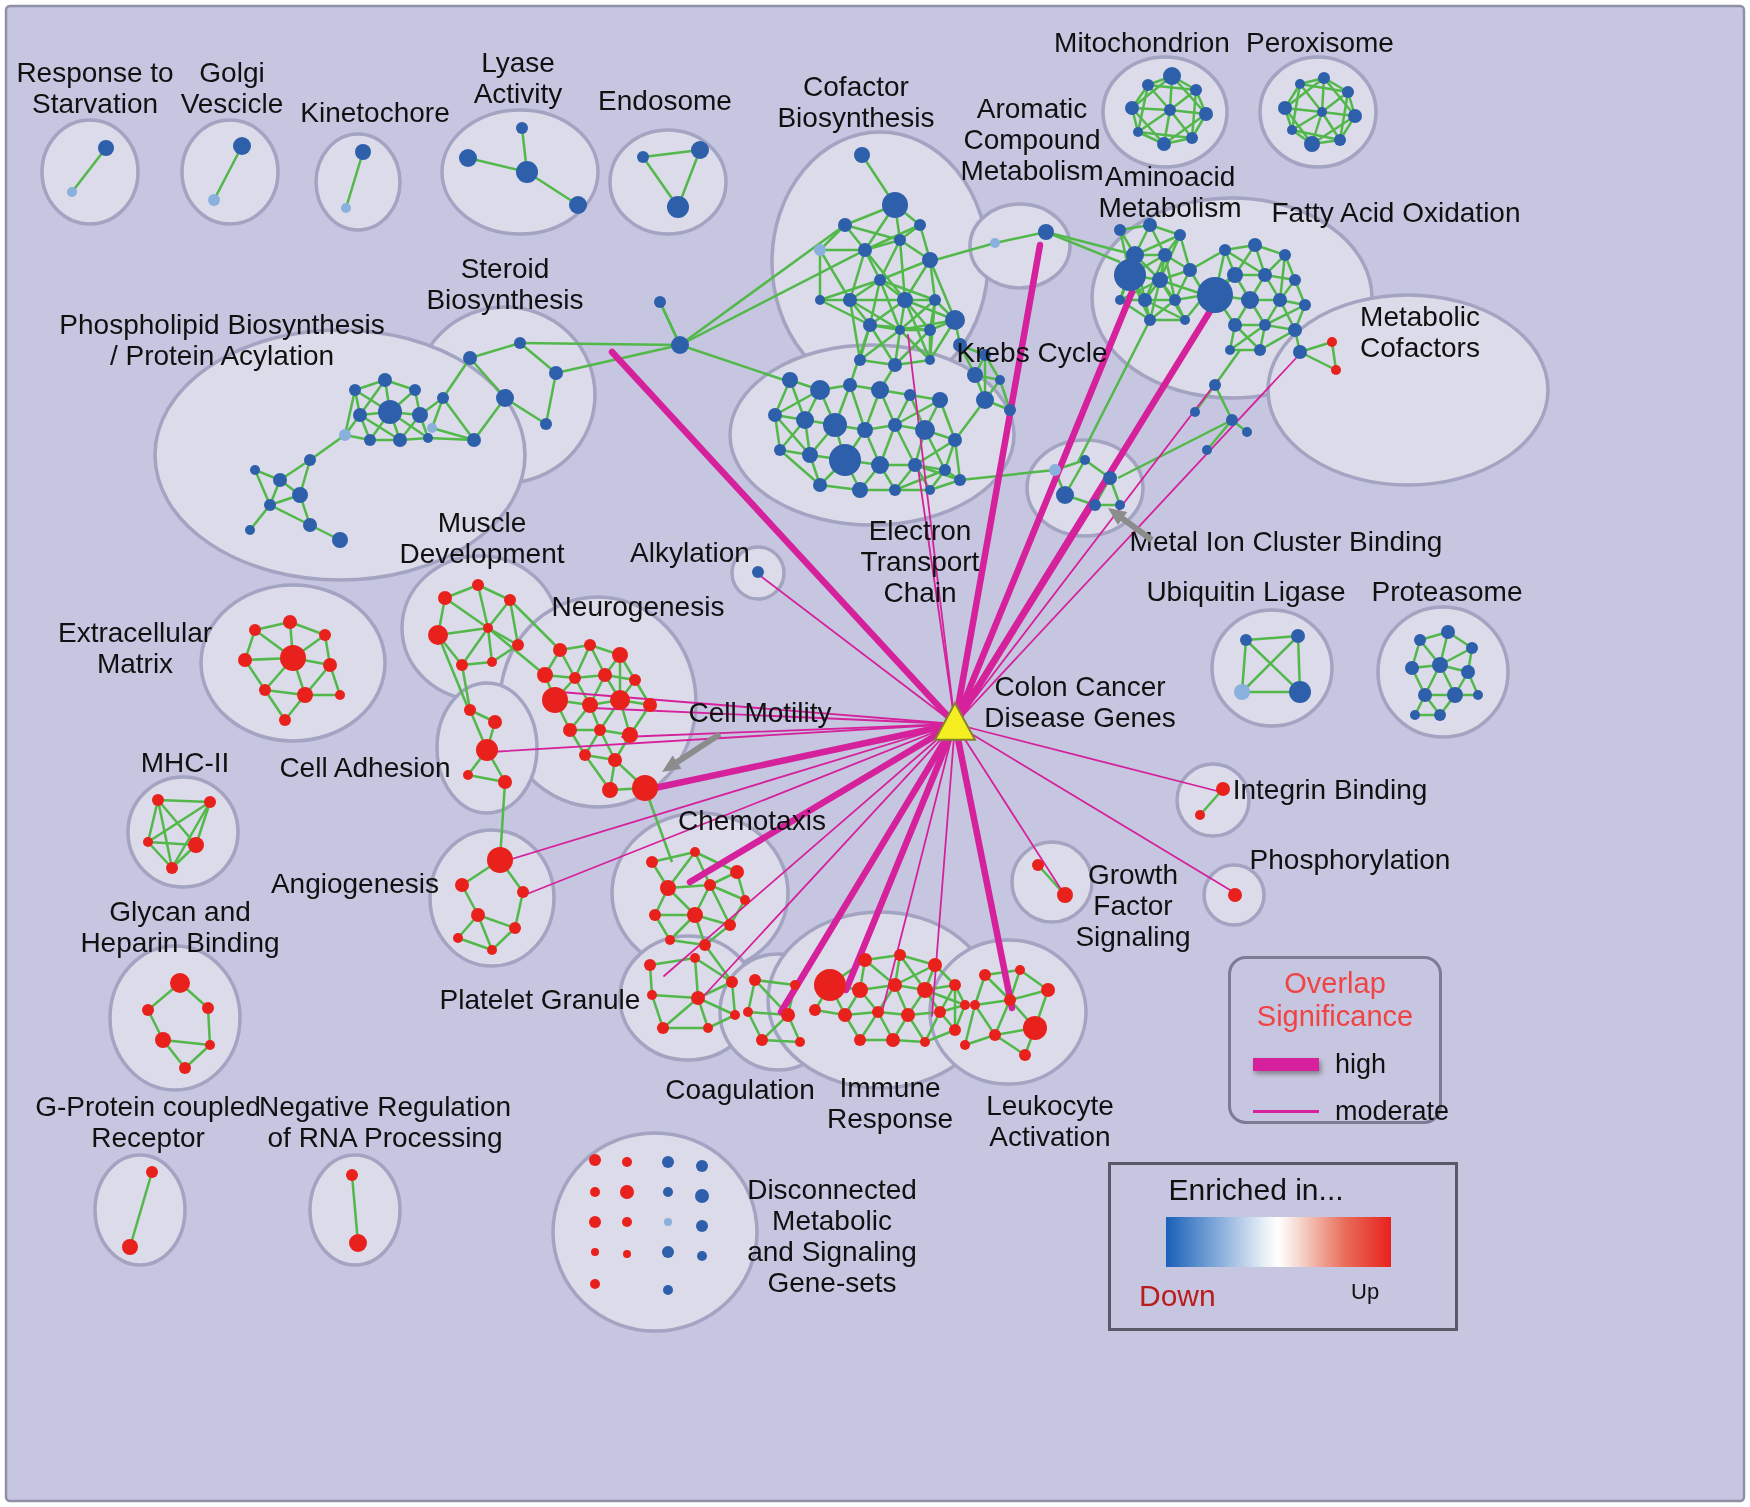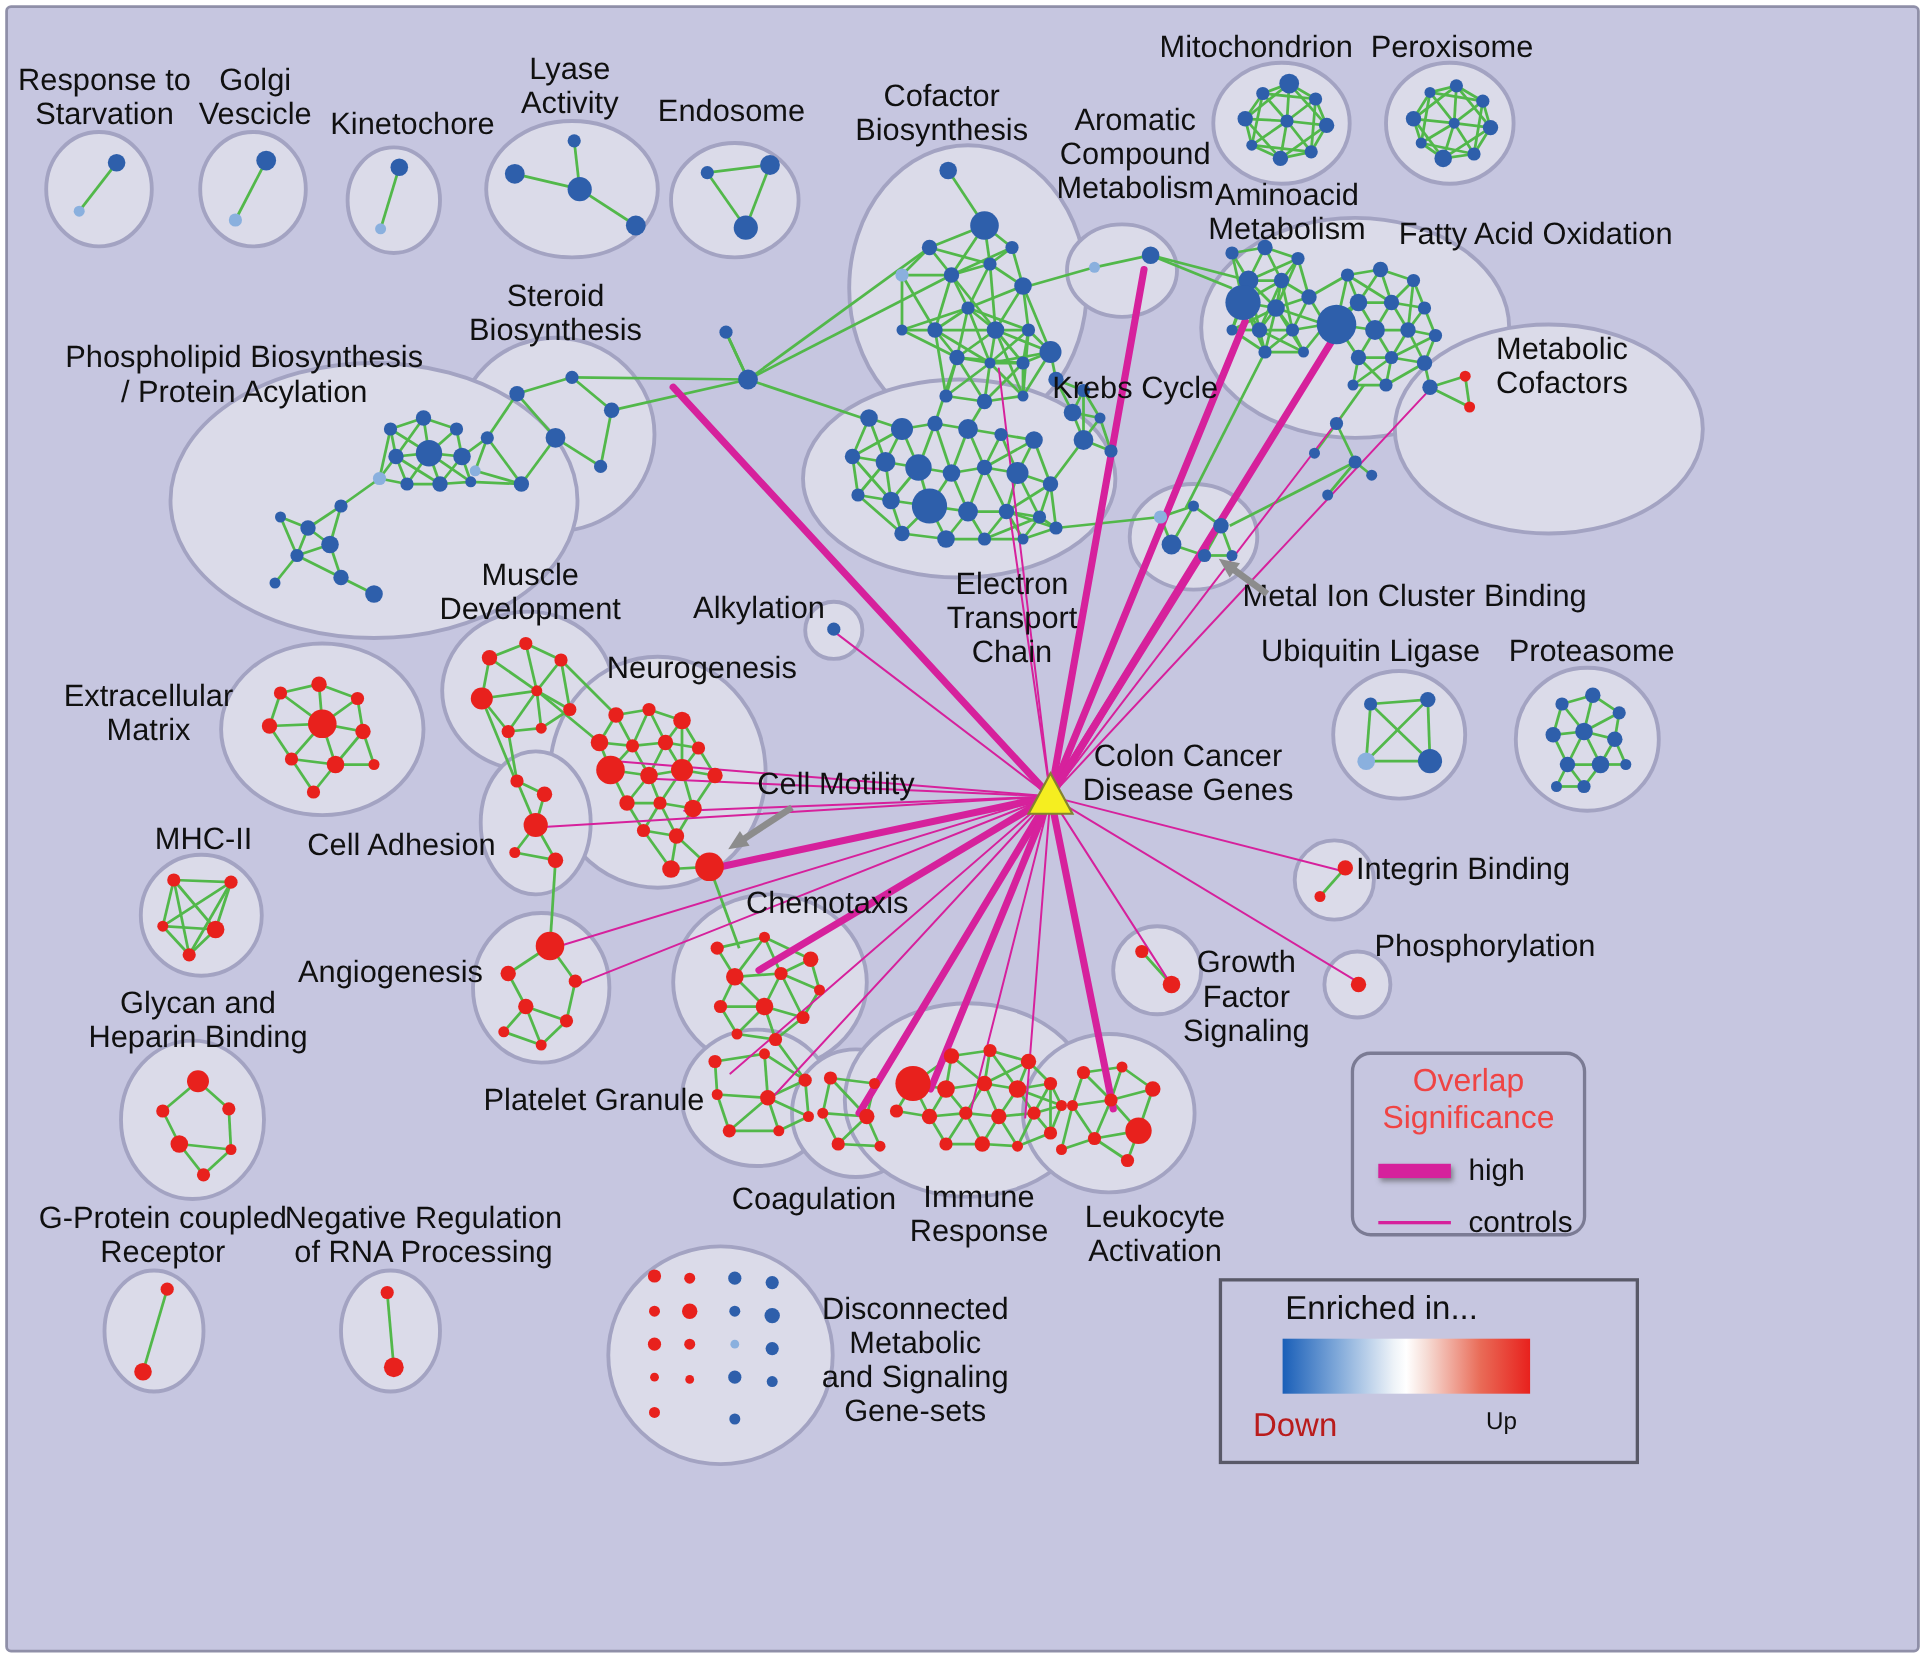--- a/index.html
+++ b/index.html
@@ -8,21 +8,21 @@
   .clabel{font-family:"Liberation Sans",sans-serif;font-size:28px;fill:#101010;}
   
   .legend-overlap{position:absolute;left:1228px;top:956px;width:214px;height:168px;
     border:3.5px solid #7b7b94;border-radius:18px;box-sizing:border-box;}
   .lo-title{margin-top:8px;text-align:center;font-size:29px;line-height:1.13;color:#ef4444;white-space:pre-line;}
   .lo-row{display:flex;align-items:center;gap:16px;margin:16px 16px 0 22px;}
   .lo-line-high{width:66px;height:13px;background:#d6219c;box-shadow:2px 3px 5px rgba(70,70,70,.55);flex:none;}
   .lo-line-moderate{width:66px;height:3px;background:#d6219c;flex:none;}
   .lo-label{font-size:27px;color:#101010;}
   
-  .legend-enriched{position:absolute;left:1108px;top:1162px;width:382px;height:169px;
+  .legend-enriched{position:absolute;left:1108px;top:1162px;width:350px;height:169px;
     border:3.5px solid #595968;box-sizing:border-box;}
   .le-title{position:absolute;left:0;top:8px;width:290px;text-align:center;font-size:30px;color:#101010;}
   .le-gradient{position:absolute;left:55px;top:52px;width:225px;height:50px;
     background:linear-gradient(to right,#1a5fb8 0%,#7fa8d9 22%,#eef3f8 45%,#ffffff 50%,#f6ddd6 58%,#e96b57 80%,#e8211d 100%);}
   .le-down{position:absolute;left:28px;top:114px;font-size:30px;color:#b91c1c;}
   .le-up{position:absolute;left:240px;top:114px;font-size:22px;color:#101010;}
   .le-note{position:absolute;left:296px;top:32px;width:136px;text-align:center;font-size:27px;line-height:1.18;color:#101010;white-space:pre-line;}
 </style>
 </head>
 <body>
@@ -1058,21 +1058,21 @@
 
   <div class="legend-overlap">
     <div class="lo-title">Overlap
 Significance</div>
     <div class="lo-row">
       <div class="lo-line-high"></div>
       <div class="lo-label">high</div>
     </div>
     <div class="lo-row">
       <div class="lo-line-moderate"></div>
-      <div class="lo-label">controls</div>
+      <div class="lo-label">moderate</div>
     </div>
   </div>
 
   <div class="legend-enriched">
     <div class="le-title">Enriched in...</div>
     <div class="le-gradient"></div>
     <div class="le-down">Down</div>
     <div class="le-up">Up</div>
   </div>
 </div>

